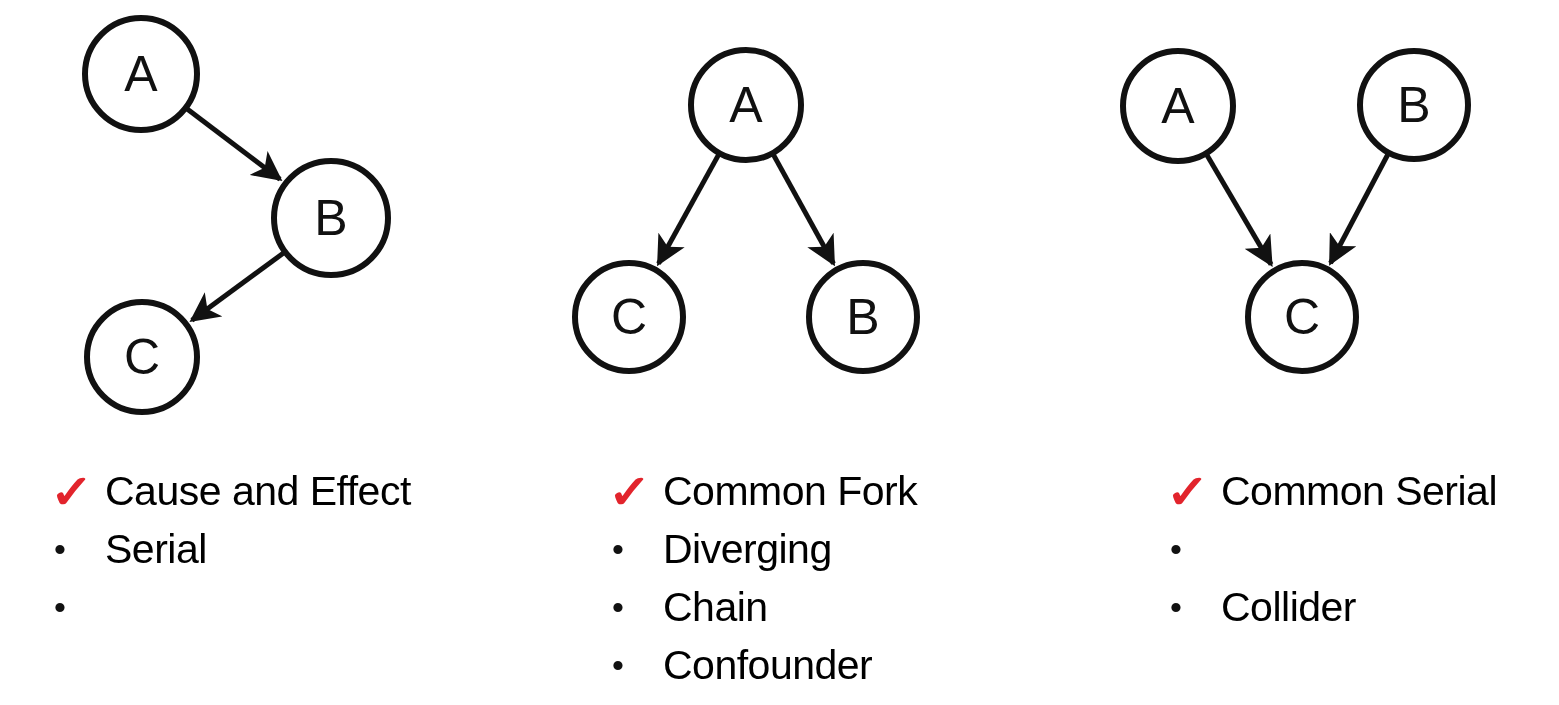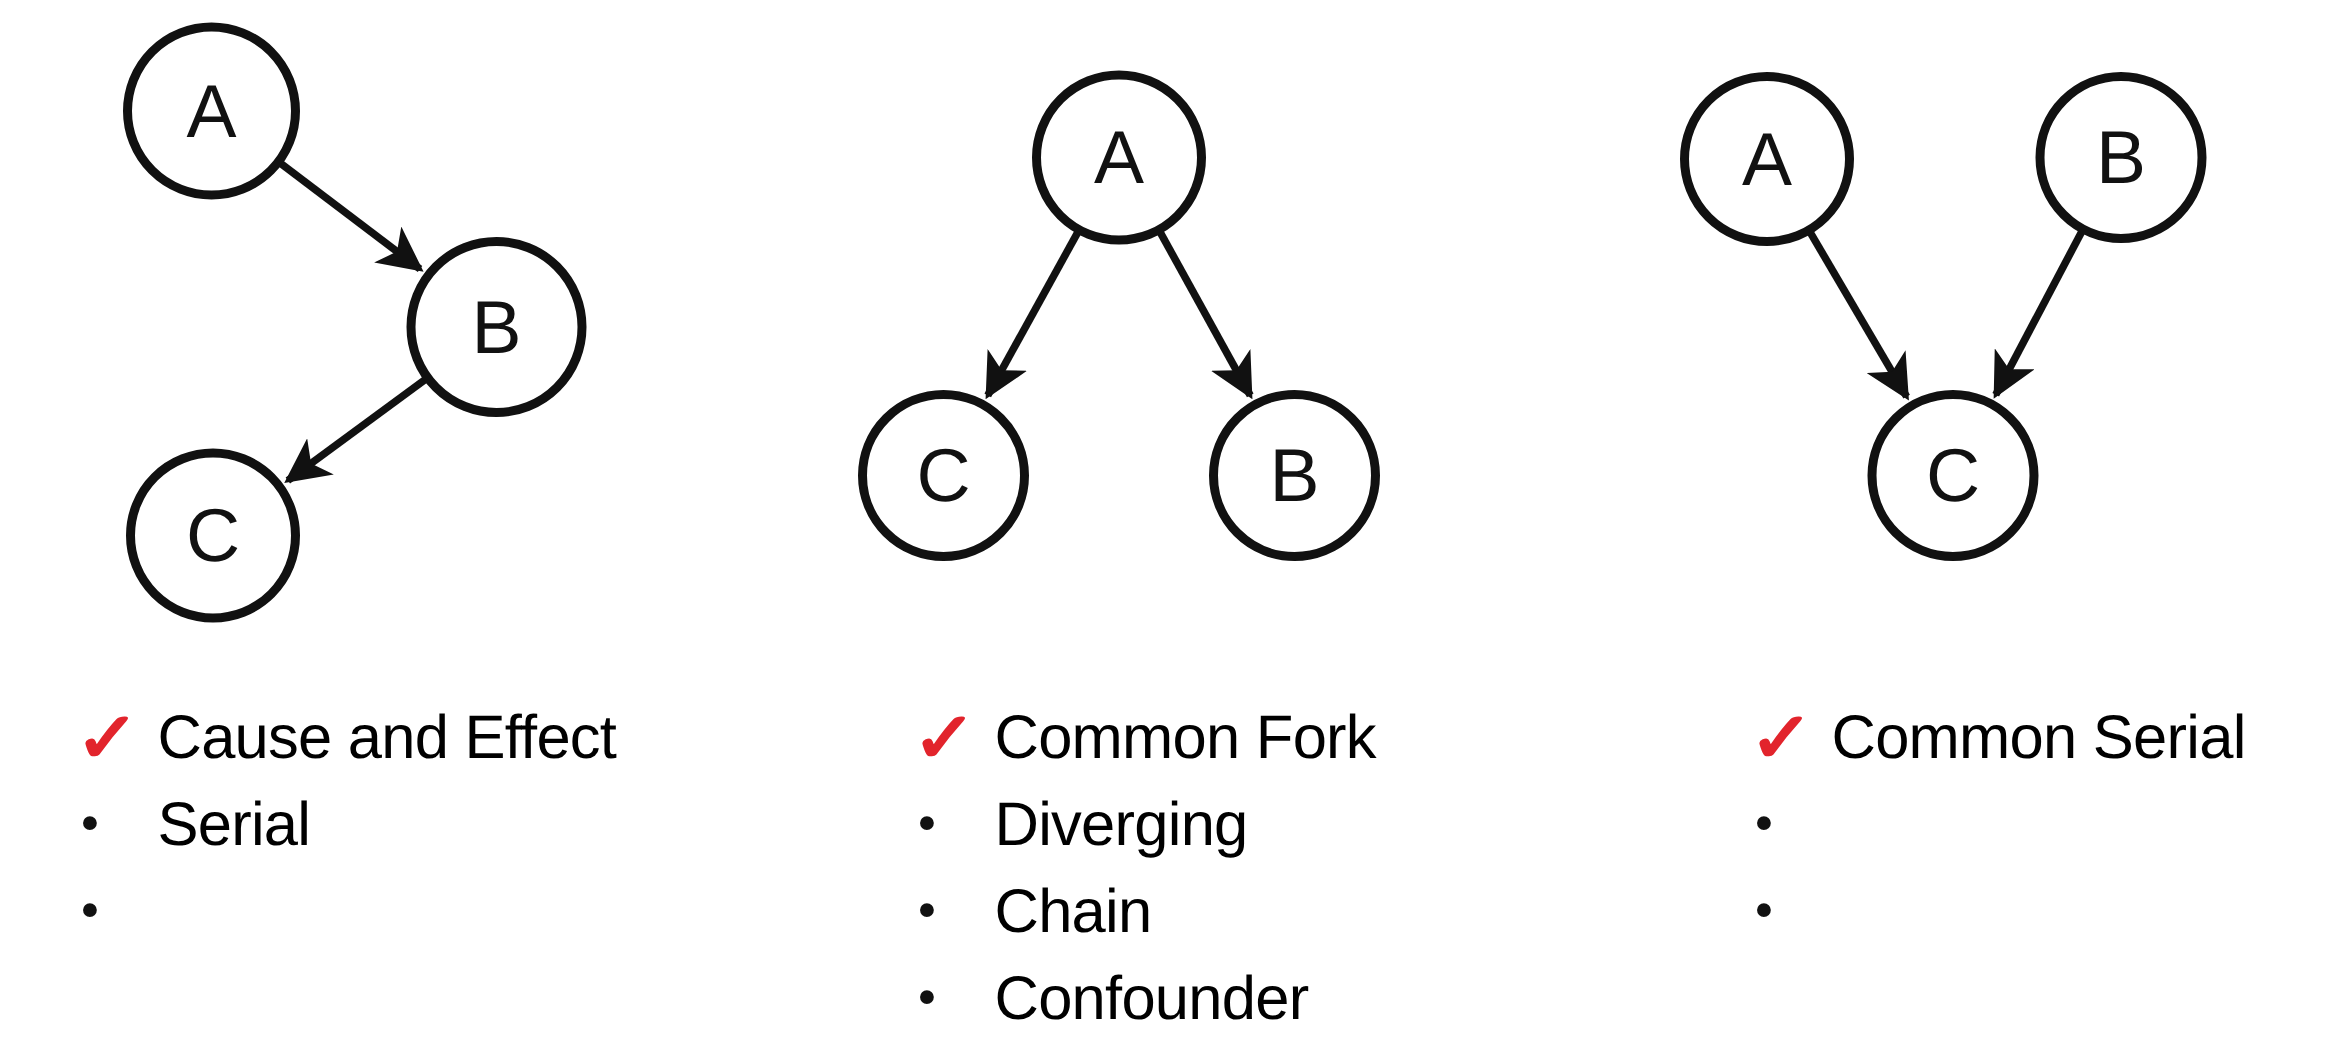--- a/index.html
+++ b/index.html
@@ -154,16 +154,17 @@
   <div class="pattern-list list-2">
       <div class="row">
         <span class="marker check">✓</span>
         <span class="txt">Common Serial</span>
       </div>
       <div class="row">
         <span class="marker bullet">•</span>
       </div>
       <div class="row">
         <span class="marker bullet">•</span>
+        <span class="txt">Collider</span>
       </div>
     </div>
 
 </div>
 
 </body></html>

